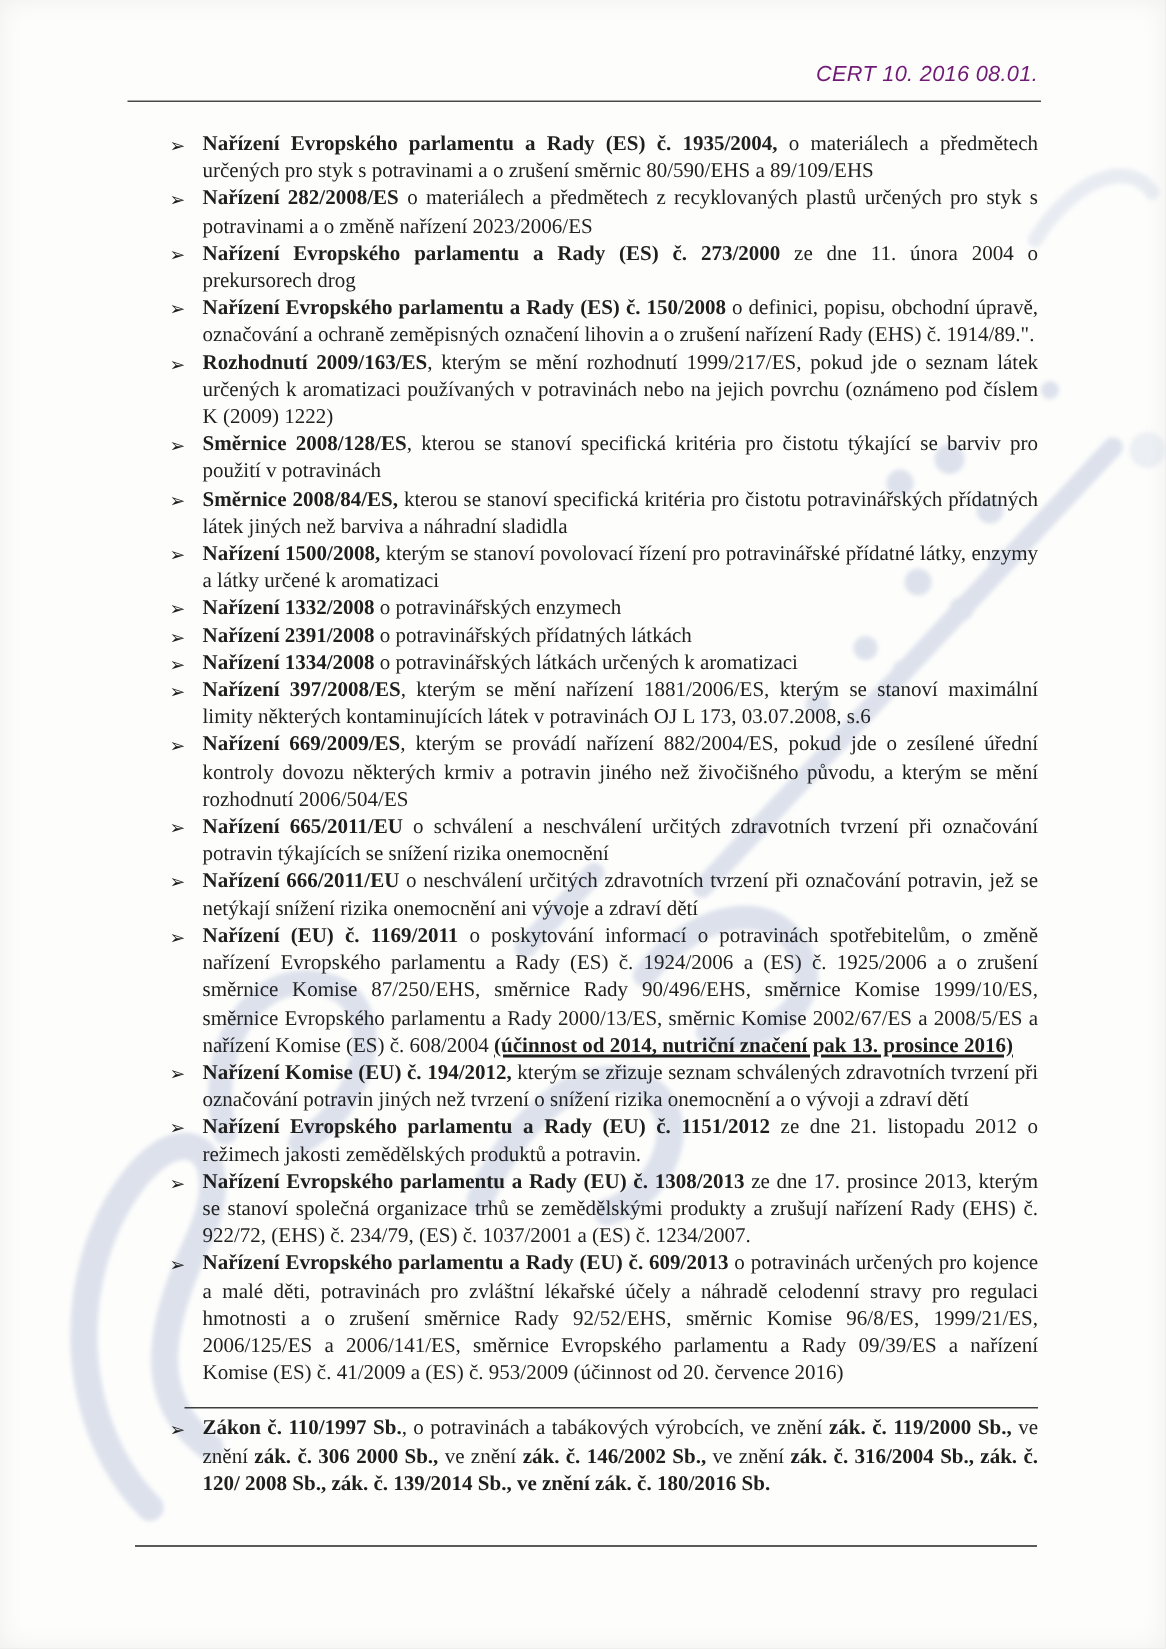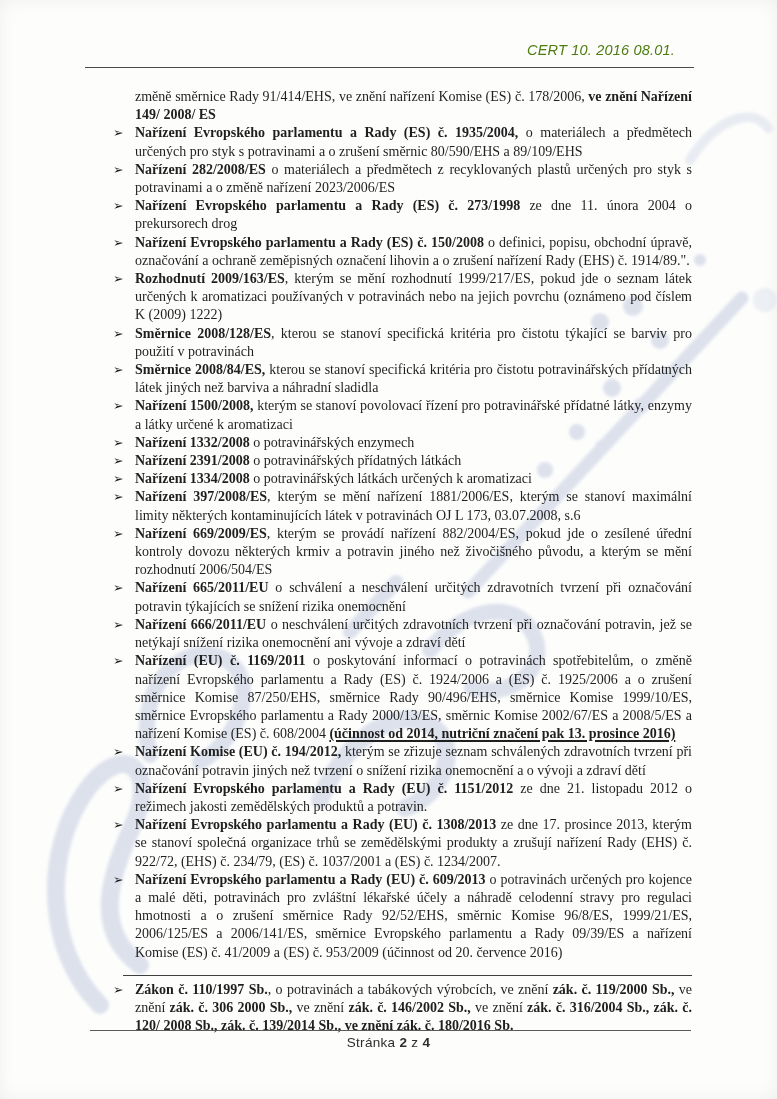--- a/index.html
+++ b/index.html
@@ -12,23 +12,23 @@
     box-shadow:inset 0 0 18px rgba(0,0,0,0.06);
     font-family:"Liberation Serif", serif;
     color:#1f1f1f;
   }
   
   .watermark{
     position:absolute;left:0;top:0;width:777px;height:1099px;
     z-index:0;pointer-events:none;
   }
   .hdr-text{
-    position:absolute;top:42px;right:102px;z-index:2;
+    position:absolute;top:42px;right:85px;z-index:2;
     font-family:"Liberation Sans", sans-serif;
-    font-style:italic;font-size:14.5px;color:#4d7c0f;
+    font-style:italic;font-size:14.5px;color:#701a75;
     letter-spacing:.2px;
   }
   .hdr-rule{
     position:absolute;top:67px;left:85px;right:83px;z-index:2;
     border-top:1.7px solid #4a4a4a;height:0;
   }
   .doc-body{
     position:absolute;top:88px;left:113px;width:579px;z-index:1;
     font-size:14px;line-height:18.2px;
   }
@@ -88,32 +88,31 @@
         <filter id="wblur">
           <feGaussianBlur stdDeviation="1.4"></feGaussianBlur>
         </filter>
       </defs>
   </svg>
 
   <div class="hdr-text">CERT 10. 2016 08.01.</div>
   <div class="hdr-rule"></div>
 
   <div class="doc-body">
-      <p class="para"><span>změně směrnice Rady 91/414/EHS, ve znění nařízení Komise (ES) č. 178/2006, </span><span class="seg-b">ve znění Nařízení 149/ 2008/ ES</span></p>
       <div class="bullet-item">
         <span class="bullet">➢</span>
         <div class="content"><span class="seg-b">Nařízení Evropského parlamentu a Rady (ES) č. 1935/2004,</span><span> o materiálech a předmětech určených pro styk s potravinami a o zrušení směrnic 80/590/EHS a 89/109/EHS</span></div>
       </div>
       <div class="bullet-item">
         <span class="bullet">➢</span>
         <div class="content"><span class="seg-b">Nařízení 282/2008/ES</span><span> o materiálech a předmětech z recyklovaných plastů určených pro styk s potravinami a o změně nařízení 2023/2006/ES</span></div>
       </div>
       <div class="bullet-item">
         <span class="bullet">➢</span>
-        <div class="content"><span class="seg-b">Nařízení Evropského parlamentu a Rady (ES) č. 273/1998</span><span> ze dne 11. února 2004 o prekursorech drog</span></div>
+        <div class="content"><span class="seg-b">Nařízení Evropského parlamentu a Rady (ES) č. 273/2000</span><span> ze dne 11. února 2004 o prekursorech drog</span></div>
       </div>
       <div class="bullet-item">
         <span class="bullet">➢</span>
         <div class="content"><span class="seg-b">Nařízení Evropského parlamentu a Rady (ES) č. 150/2008</span><span> o definici, popisu, obchodní úpravě, označování a ochraně zeměpisných označení lihovin a o zrušení nařízení Rady (EHS) č. 1914/89.".</span></div>
       </div>
       <div class="bullet-item">
         <span class="bullet">➢</span>
         <div class="content"><span class="seg-b">Rozhodnutí 2009/163/ES</span><span>, kterým se mění rozhodnutí 1999/217/ES, pokud jde o seznam látek určených k aromatizaci používaných v potravinách nebo na jejich povrchu (oznámeno pod číslem K (2009) 1222)</span></div>
       </div>
       <div class="bullet-item">
@@ -177,15 +176,14 @@
         <div class="content"><span class="seg-b">Nařízení Evropského parlamentu a Rady (EU) č. 609/2013</span><span> o potravinách určených pro kojence a malé děti, potravinách pro zvláštní lékařské účely a náhradě celodenní stravy pro regulaci hmotnosti a o zrušení směrnice Rady 92/52/EHS, směrnic Komise 96/8/ES, 1999/21/ES, 2006/125/ES a 2006/141/ES, směrnice Evropského parlamentu a Rady 09/39/ES a nařízení Komise (ES) č. 41/2009 a (ES) č. 953/2009 (účinnost od 20. července 2016)</span></div>
       </div>
       <div class="separator"></div>
       <div class="bullet-item">
         <span class="bullet">➢</span>
         <div class="content"><span class="seg-b">Zákon č. 110/1997 Sb.</span><span>, o potravinách a tabákových výrobcích, ve znění </span><span class="seg-b">zák. č. 119/2000 Sb.,</span><span> ve znění </span><span class="seg-b">zák. č. 306 2000 Sb.,</span><span> ve znění </span><span class="seg-b">zák. č. 146/2002 Sb.,</span><span> ve znění </span><span class="seg-b">zák. č. 316/2004 Sb., zák. č. 120/ 2008 Sb., zák. č. 139/2014 Sb., ve znění zák. č. 180/2016 Sb.</span></div>
       </div>
     </div>
 
   <div class="ftr-rule"></div>
-  <div class="ftr-text"><span>Stránka </span><span class="seg-b">2</span><span> z </span><span class="seg-b">4</span></div>
 
 </div>
 
 </body></html>

